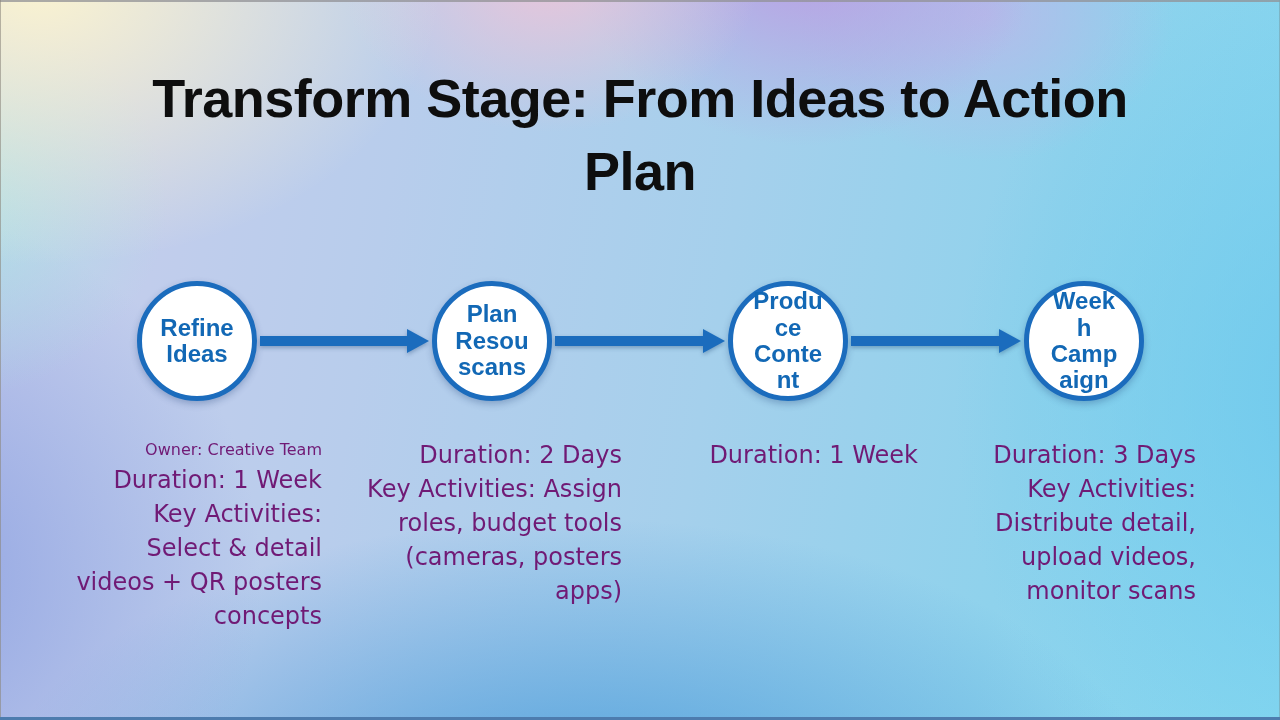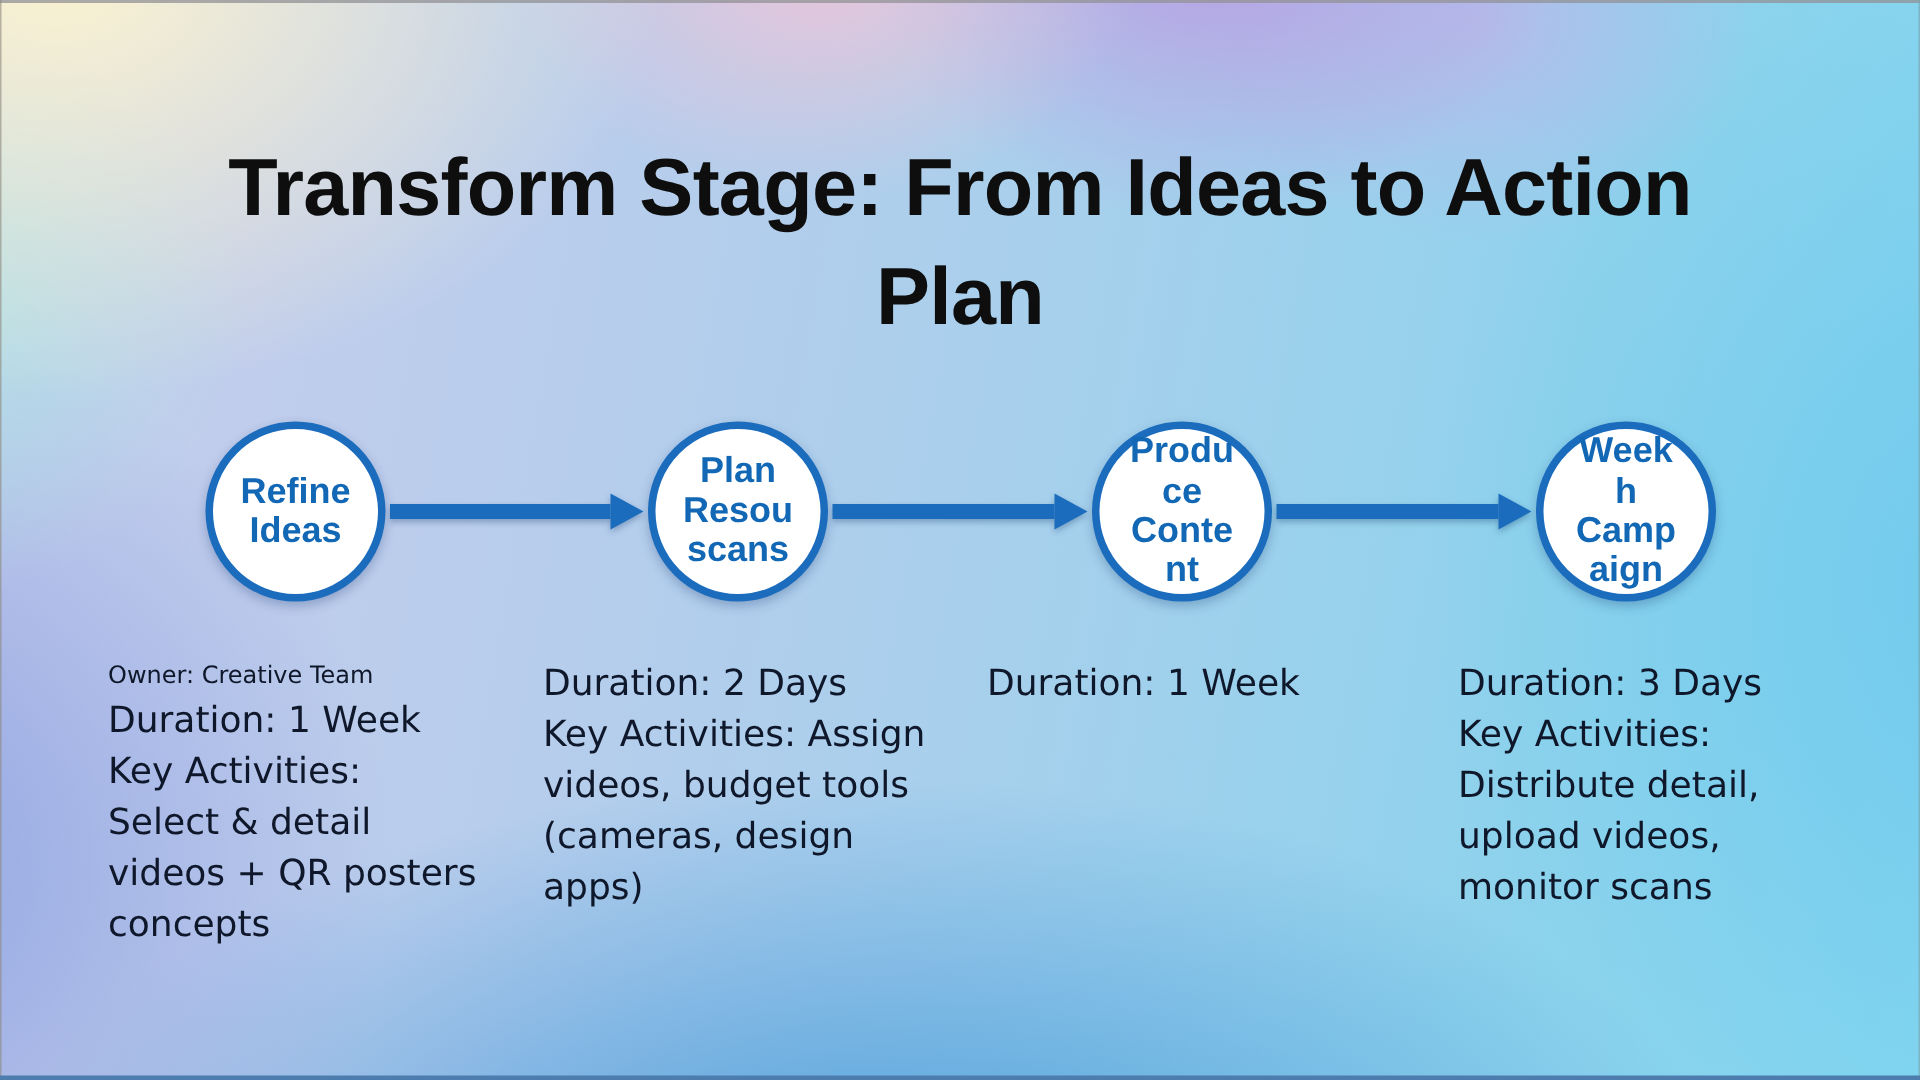--- a/index.html
+++ b/index.html
@@ -31,21 +31,20 @@
     position: absolute;
     top: 62px;
     left: 0;
     width: 1280px;
     text-align: center;
     font-size: 54px;
     font-weight: bold;
     line-height: 1.35;
     color: #0e0e0e;
     letter-spacing: -0.5px;
-    margin-top: 27px;
   }
   .slide-title span { display: block; }
 
   .step-circle {
     position: absolute;
     top: 281px;
     width: 120px;
     height: 120px;
     background: #ffffff;
     border: 5px solid #1b6cbd;
@@ -81,22 +80,22 @@
     border-bottom: 12px solid transparent;
     border-left: 22px solid #1b6cbd;
   }
   .arrow-1 { left: 260px; width: 169px; }
   .arrow-2 { left: 555px; width: 170px; }
   .arrow-3 { left: 851px; width: 170px; }
 
   .step-desc {
     position: absolute;
     top: 438px;
-    text-align: left;
-    color: #0f172a;
+    text-align: right;
+    color: #701a75;
     font-family: "DejaVu Sans", sans-serif;
   }
   .step-desc .owner    { font-size: 16px; line-height: 1.55; }
   .step-desc .details  { font-size: 24px; line-height: 1.42; }
   .desc-1 { left: 72px;  width: 250px; }
   .desc-2 { left: 362px; width: 260px; }
   .desc-3 { left: 658px; width: 260px; }
   .desc-4 { left: 972px; width: 224px; }
 </style>
 </head>
@@ -159,21 +158,21 @@
 </div>
 
 <div class="step-desc desc-1">
   <div class="owner">Owner: Creative Team</div>
   <div class="details">Duration: 1 Week</div>
   <div class="details">Key Activities: Select &amp; detail videos + QR posters concepts</div>
 </div>
 
 <div class="step-desc desc-2">
   <div class="details">Duration: 2 Days</div>
-  <div class="details">Key Activities: Assign videos, budget tools (cameras, design apps)</div>
+  <div class="details">Key Activities: Assign roles, budget tools (cameras, posters apps)</div>
 </div>
 
 <div class="step-desc desc-3">
   <div class="details">Duration: 1 Week</div>
 </div>
 
 <div class="step-desc desc-4">
   <div class="details">Duration: 3 Days</div>
   <div class="details">Key Activities: Distribute detail, upload videos, monitor scans</div>
 </div>

